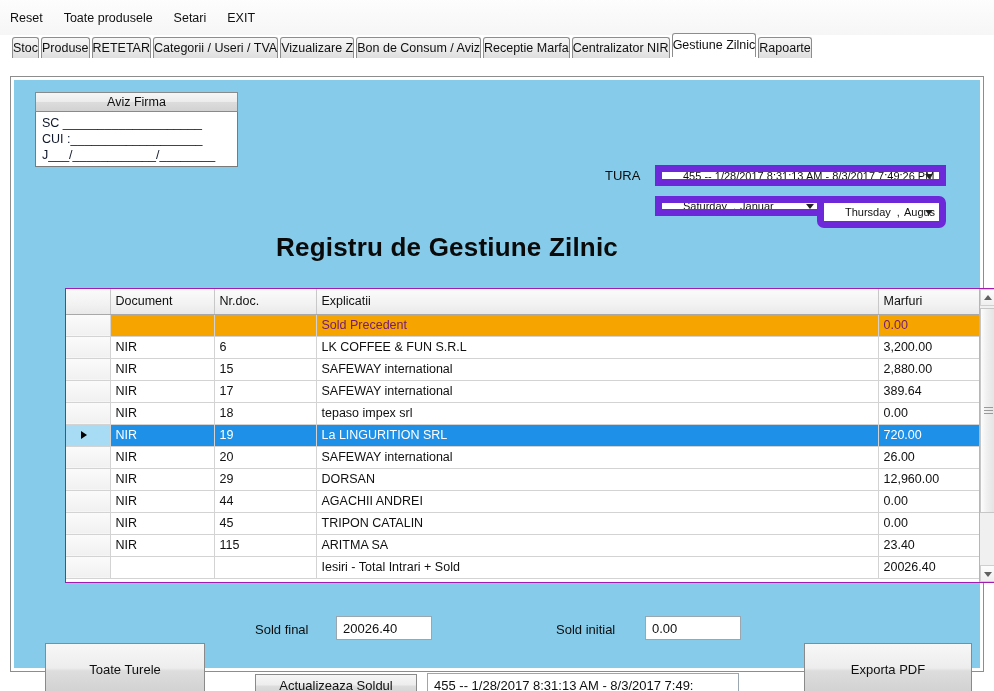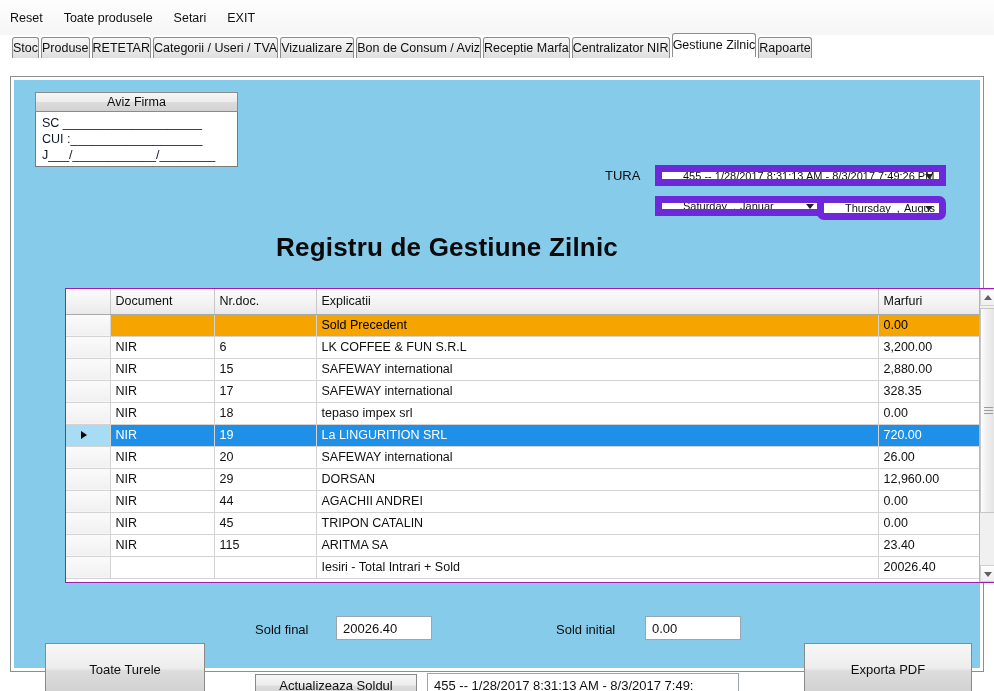--- a/index.html
+++ b/index.html
@@ -163,21 +163,21 @@
     position: absolute;
     right: 6px; top: 50%;
     margin-top: -2px;
     width: 0; height: 0;
     border-left: 4px solid transparent;
     border-right: 4px solid transparent;
     border-top: 5px solid #222;
   }
   #tura-combo { left: 644px; top: 88px; width: 291px; height: 21px; }
   #date-from  { left: 644px; top: 119px; width: 172px; height: 20px; }
-  #date-to    { left: 806px; top: 119px; width: 129px; height: 24px; border-radius: 7px; }
+  #date-to    { left: 806px; top: 119px; width: 129px; height: 32px; border-radius: 7px; }
 
   .date-txt { display: flex; align-items: baseline; }
   .date-txt .dw { }
   .date-txt .comma { margin: 0 4px 0 6px; }
   .date-txt .dm { }
 
   
   .page-title {
     position: absolute;
     left: 265px; top: 155px;
@@ -249,21 +249,21 @@
     position: absolute;
     left: 15px; top: 50%;
     margin-top: -4px;
     width: 0; height: 0;
     border-top: 4px solid transparent;
     border-bottom: 4px solid transparent;
     border-left: 6px solid #000;
   }
   tr.sold-prec td.body-cell {
     background: #f6a400;
-    color: #000000;
+    color: #701a75;
   }
   tr.selected td.body-cell {
     background: #1e90e8;
     color: #ffffff;
   }
 
   
   .vscroll {
     flex: none;
     width: 17px;
@@ -467,21 +467,21 @@
                 <td class="body-cell">NIR</td>
                 <td class="body-cell">15</td>
                 <td class="body-cell">SAFEWAY international</td>
                 <td class="body-cell">2,880.00</td>
               </tr>
               <tr>
                 <td class="rowhead"></td>
                 <td class="body-cell">NIR</td>
                 <td class="body-cell">17</td>
                 <td class="body-cell">SAFEWAY international</td>
-                <td class="body-cell">328.35</td>
+                <td class="body-cell">389.64</td>
               </tr>
               <tr>
                 <td class="rowhead"></td>
                 <td class="body-cell">NIR</td>
                 <td class="body-cell">18</td>
                 <td class="body-cell">tepaso impex srl</td>
                 <td class="body-cell">0.00</td>
               </tr>
               <tr class="selected">
                 <td class="rowhead"></td>

